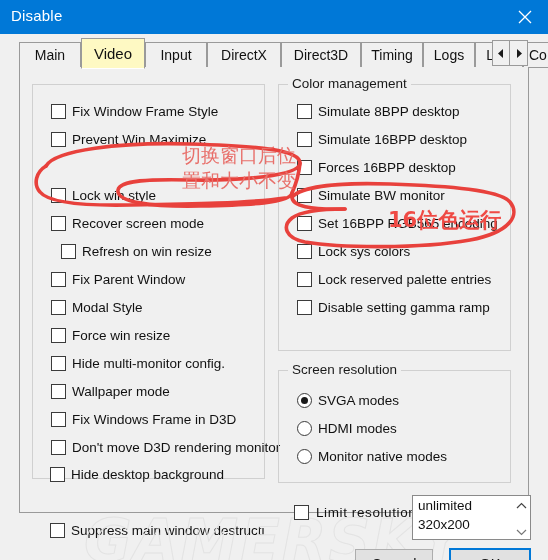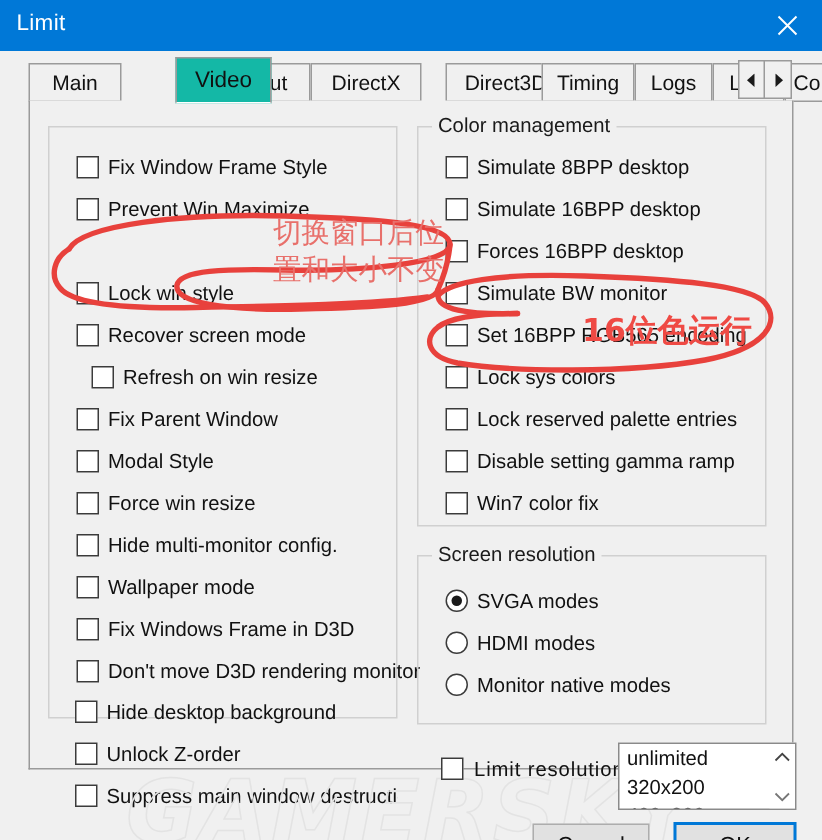--- a/index.html
+++ b/index.html
@@ -57,25 +57,24 @@
     background: #f0f0f0;
     display: flex; align-items: center; justify-content: center;
     font-size: 14px; color: #111;
     cursor: pointer;
     white-space: nowrap;
     overflow: hidden;
   }
   .tab.selected {
     top: 0px;
     height: 31px;
-    background: #14b8a6;
+    background: #fef9c3;
     border-bottom: 1px solid #ffffff;
     font-size: 15px;
     z-index: 5;
-    margin-left: 36px;
   }
   .tab.clipped { overflow: hidden; }
   .tab-spinners {
     position: absolute; top: 2px; right: 0;
     width: 37px; height: 26px;
     display: flex;
   }
   .spin-btn {
     width: 18px; height: 26px;
     box-sizing: border-box;
@@ -264,38 +263,38 @@
     white-space: nowrap;
     font-family: "DejaVu Sans", sans-serif;
   }
 </style>
 </head>
 <body>
 
 <div id="app">
 
   <div class="titlebar">
-    <div class="title-text">Limit</div>
+    <div class="title-text">Disable</div>
     <div class="close-btn">
       <span>
         <svg width="14" height="14" viewBox="0 0 14 14">
           <path d="M1 1 L13 13 M13 1 L1 13" stroke="#ffffff" stroke-width="1.3" fill="none"></path>
         </svg>
       </span>
     </div>
   </div>
 
   <div class="dialog-body">
 
     <div class="tabstrip">
       <div class="tab" style="left:0px;   width:62px;">Main</div>
       <div class="tab selected" style="left:62px;  width:64px;">Video</div>
       <div class="tab" style="left:126px; width:62px;">Input</div>
       <div class="tab" style="left:188px; width:74px;">DirectX</div>
-      <div class="tab" style="left:278px; width:80px;">Direct3D</div>
+      <div class="tab" style="left:262px; width:80px;">Direct3D</div>
       <div class="tab" style="left:342px; width:62px;">Timing</div>
       <div class="tab" style="left:404px; width:52px;">Logs</div>
       <div class="tab" style="left:456px; width:48px;">Libs</div>
       <div class="tab clipped" style="left:504px; width:30px; justify-content:flex-start; padding-left:5px;">Co</div>
 
       <div class="tab-spinners">
         <div class="spin-btn">
           <span>
             <svg width="8" height="9" viewBox="0 0 8 9">
                 <path d="M6 0 L6 9 L1 4.5 Z" fill="#1a1a1a"></path>
@@ -363,24 +362,20 @@
         <div class="chk-row" style="left:18px; top:353px;">
           <span class="chk-box"></span>
           <span class="chk-label">Don't move D3D rendering monitor</span>
         </div>
       </div>
 
       <div class="chk-row" style="left:30px; top:398px;">
         <span class="chk-box"></span>
         <span class="chk-label">Hide desktop background</span>
       </div>
-      <div class="chk-row" style="left:30px; top:426px;">
-        <span class="chk-box"></span>
-        <span class="chk-label">Unlock Z-order</span>
-      </div>
       <div class="chk-row" style="left:30px; top:454px; width:215px; overflow:hidden;">
         <span class="chk-box"></span>
         <span class="chk-label">Suppress main window destruction</span>
       </div>
 
       <div class="groupbox" style="left:258px; top:17px; width:233px; height:267px;">
         <div class="group-caption">Color management</div>
 
         <div class="chk-row" style="left:18px; top:17px;">
           <span class="chk-box"></span>
@@ -406,24 +401,20 @@
           <span class="chk-box"></span>
           <span class="chk-label">Lock sys colors</span>
         </div>
         <div class="chk-row" style="left:18px; top:185px;">
           <span class="chk-box"></span>
           <span class="chk-label">Lock reserved palette entries</span>
         </div>
         <div class="chk-row" style="left:18px; top:213px;">
           <span class="chk-box"></span>
           <span class="chk-label">Disable setting gamma ramp</span>
-        </div>
-        <div class="chk-row" style="left:18px; top:241px;">
-          <span class="chk-box"></span>
-          <span class="chk-label">Win7 color fix</span>
         </div>
       </div>
 
       <div class="groupbox" style="left:258px; top:303px; width:233px; height:113px;">
         <div class="group-caption">Screen resolution</div>
 
         <div class="rad-row" style="left:18px; top:20px;">
           <span class="rad-dot on"></span>
           <span class="rad-label">SVGA modes</span>
         </div>

